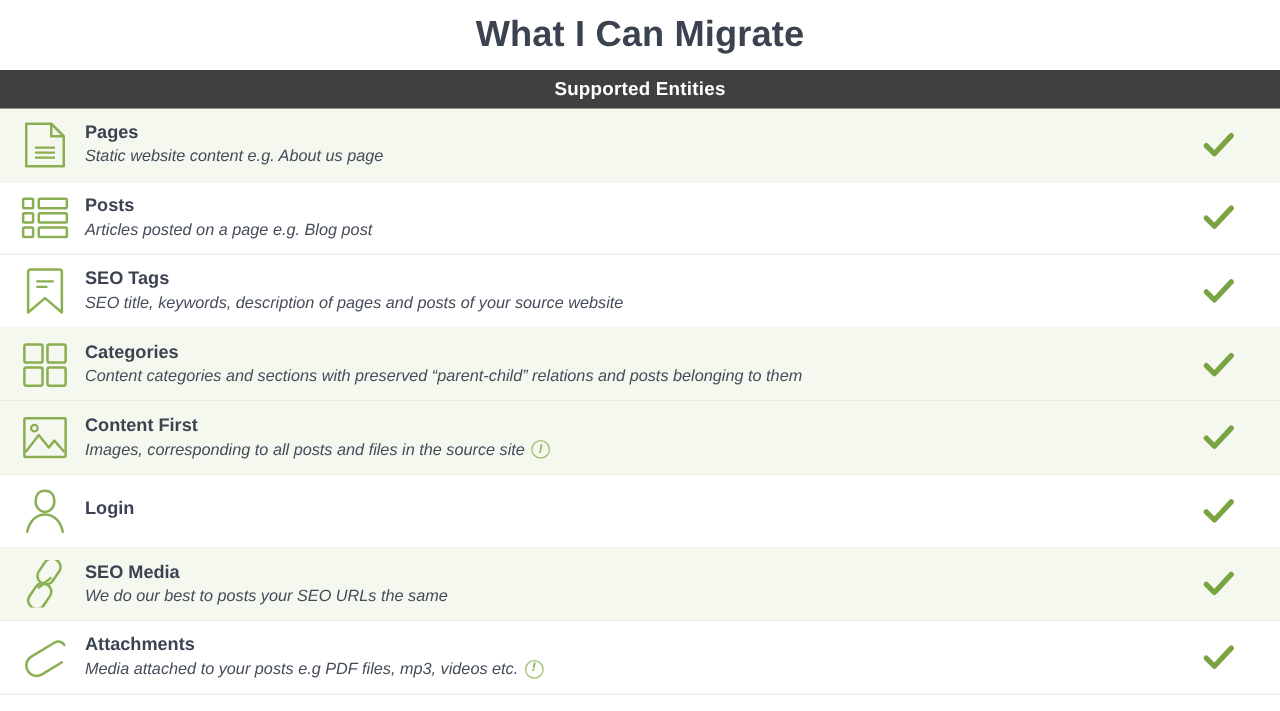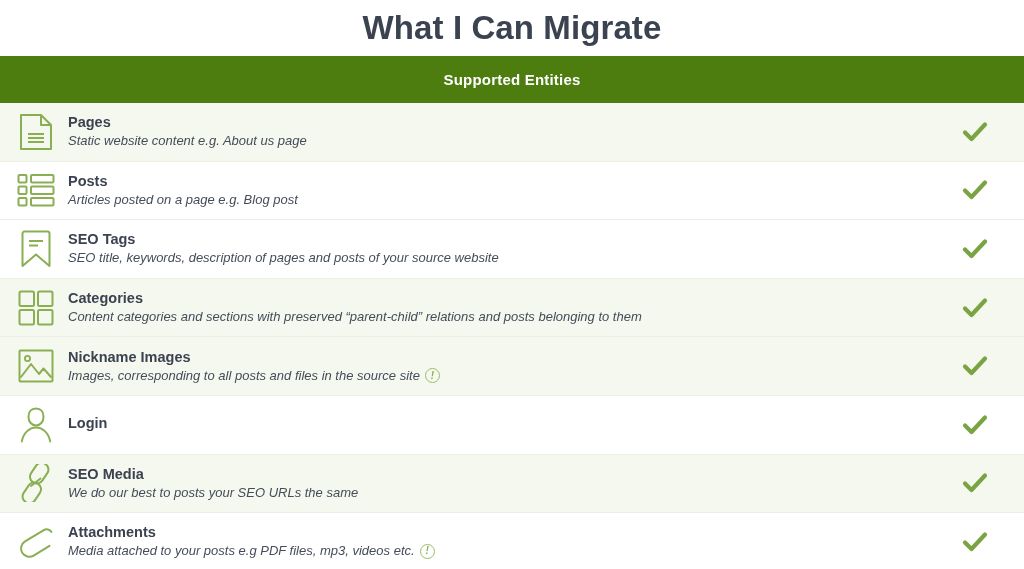--- a/index.html
+++ b/index.html
@@ -17,30 +17,30 @@
     height: 569px;
     position: relative;
     background: #ffffff;
   }
 
   
   .page-title {
     height: 56px;
     line-height: 56px;
     text-align: center;
-    font-size: 33px;
+    font-size: 29px;
     font-weight: bold;
     color: #3b4250;
     letter-spacing: 0.1px;
   }
 
   
   .section-header {
-    height: 47px;
-    background: #4d7c0f;
+    height: 31px;
+    background: #404040;
     color: #ffffff;
     display: flex;
     align-items: center;
     justify-content: center;
     font-size: 15px;
     font-weight: bold;
     letter-spacing: 0.2px;
   }
 
   
@@ -217,21 +217,21 @@
       </div>
       <div class="entity-row alt">
         <div class="row-icon">
           <svg width="36" height="34" viewBox="0 0 36 34" fill="none" stroke="currentColor" stroke-width="2">
       <rect x="1.5" y="1.5" width="33" height="31" rx="1"></rect>
       <circle cx="9.5" cy="9.5" r="2.6" stroke-width="1.8"></circle>
       <path d="M3 28 L13 15 L21 25 L25.5 19.5 L33 28" stroke-linejoin="round" stroke-linecap="round"></path>
     </svg>
         </div>
         <div class="row-text">
-          <div class="row-title">Nickname Images</div>
+          <div class="row-title">Content First</div>
           <div class="row-desc">
             <span>Images, corresponding to all posts and files in the source site</span>
             <span class="info-badge">!</span>
           </div>
         </div>
         <div class="row-check">
           <svg width="26" height="22" viewBox="0 0 26 22" fill="none" stroke="currentColor" stroke-width="4.2" stroke-linecap="round" stroke-linejoin="round">
       <path d="M3 11.5 L9.5 18 L23 3.5"></path>
     </svg>
         </div>

